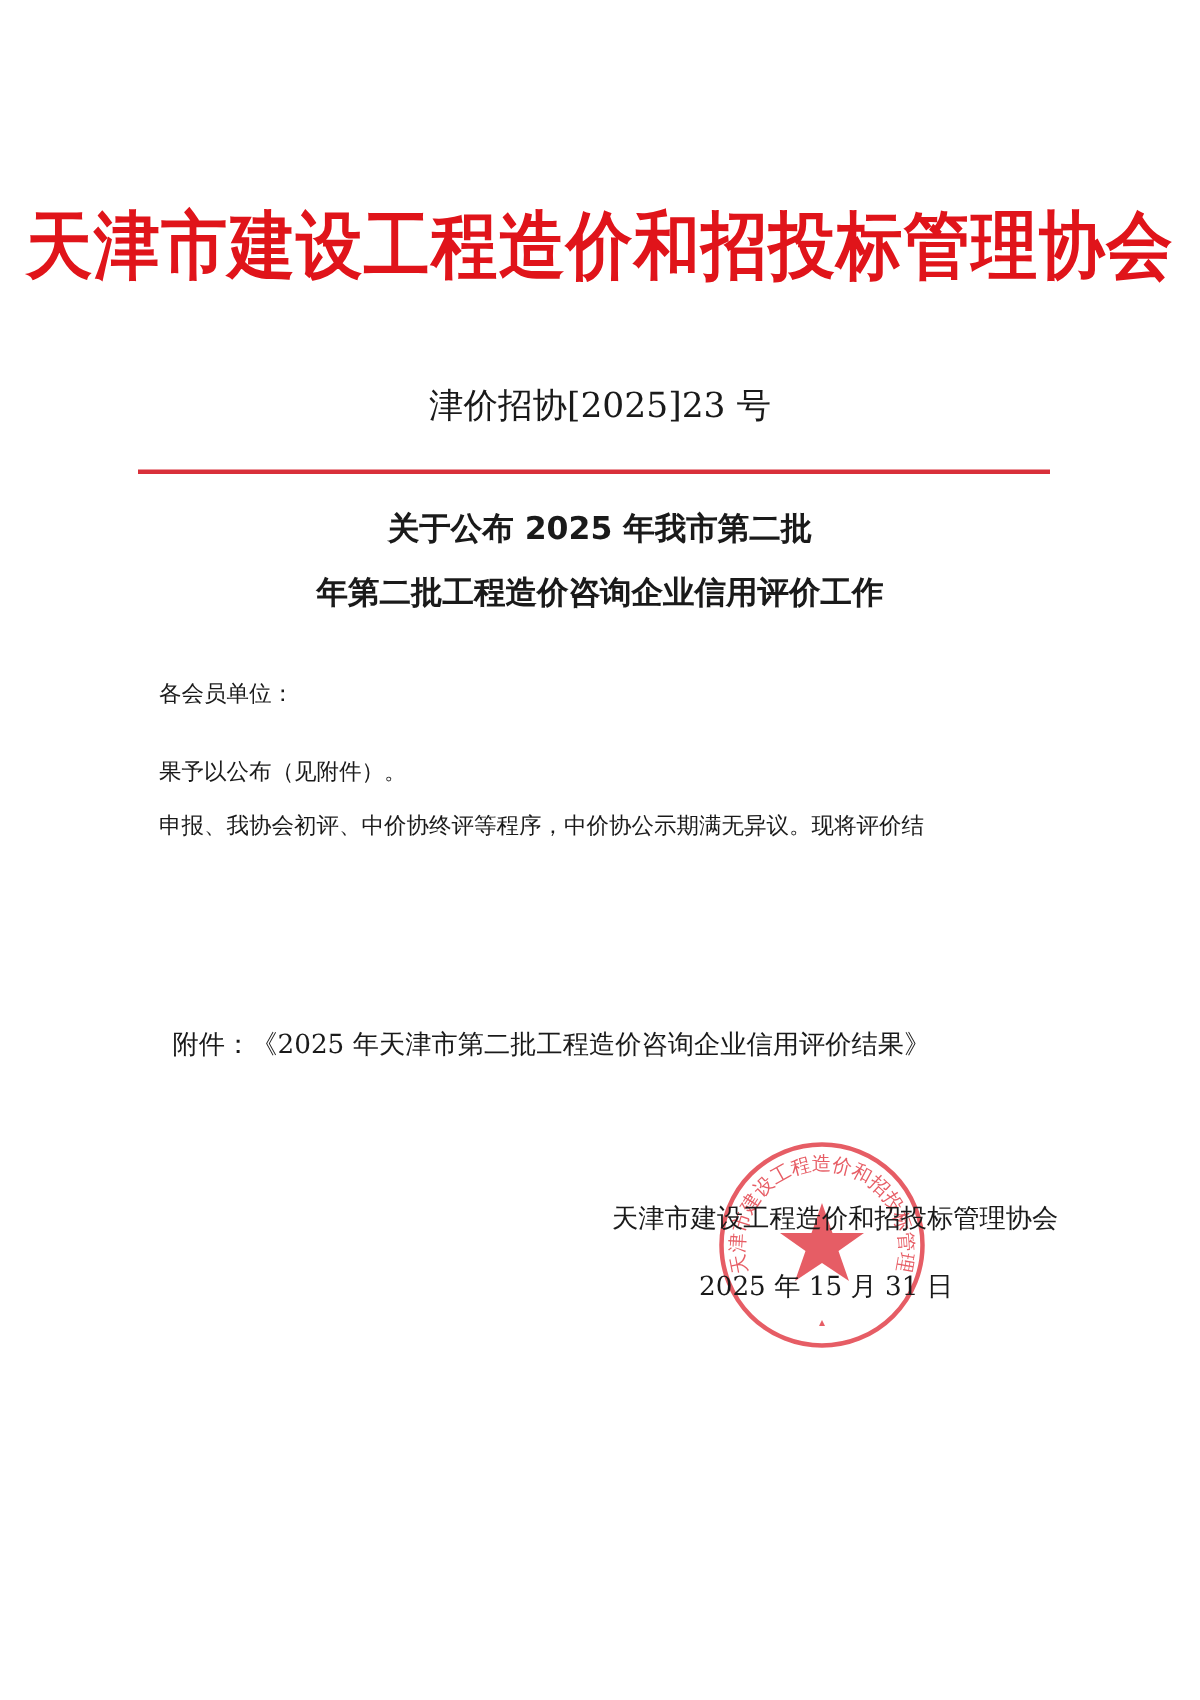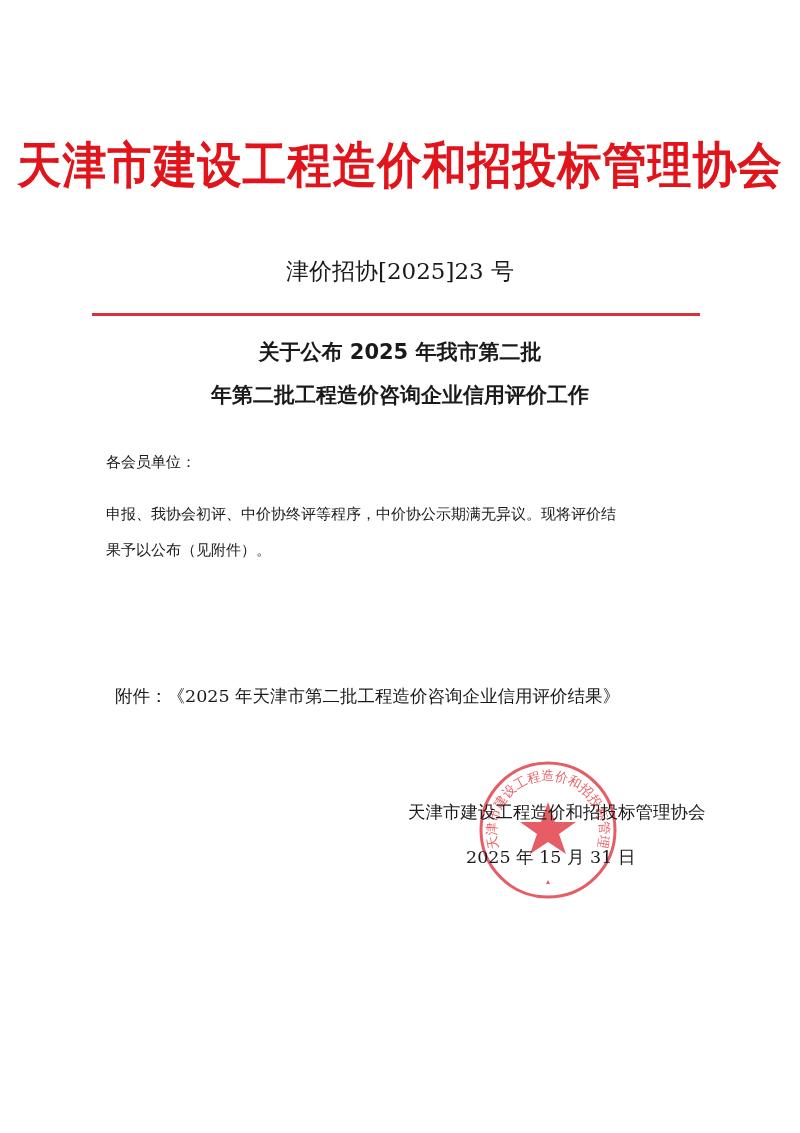--- a/index.html
+++ b/index.html
@@ -28,22 +28,22 @@
 <div class="abs doc-number">津价招协[2025]23 号</div>
 
 <div class="abs red-rule"></div>
 
 <div class="abs notice-title t1">关于公布 2025 年我市第二批</div>
 <div class="abs notice-title t2">年第二批工程造价咨询企业信用评价工作</div>
 
 <div class="abs para salutation">各会员单位：</div>
 
 <div class="abs para body-para">
+  <span class="body-line" style="text-indent:0">果予以公布（见附件）。</span>
   <span class="body-line" style="text-indent:0">申报、我协会初评、中价协终评等程序，中价协公示期满无异议。现将评价结</span>
-  <span class="body-line" style="text-indent:0">果予以公布（见附件）。</span>
 </div>
 
 <div class="abs attachment">附件：《2025 年天津市第二批工程造价咨询企业信用评价结果》</div>
 
 <div class="abs stamp">
   <svg width="140" height="140" viewBox="0 0 140 140" xmlns="http://www.w3.org/2000/svg">
     <defs>
       <path id="sealArc" d="M 22 92 A 52 52 0 1 1 118 92" fill="none"></path>
     </defs>
     <circle cx="70" cy="70" r="67" fill="none" stroke="#e0303a" stroke-width="3"></circle>

